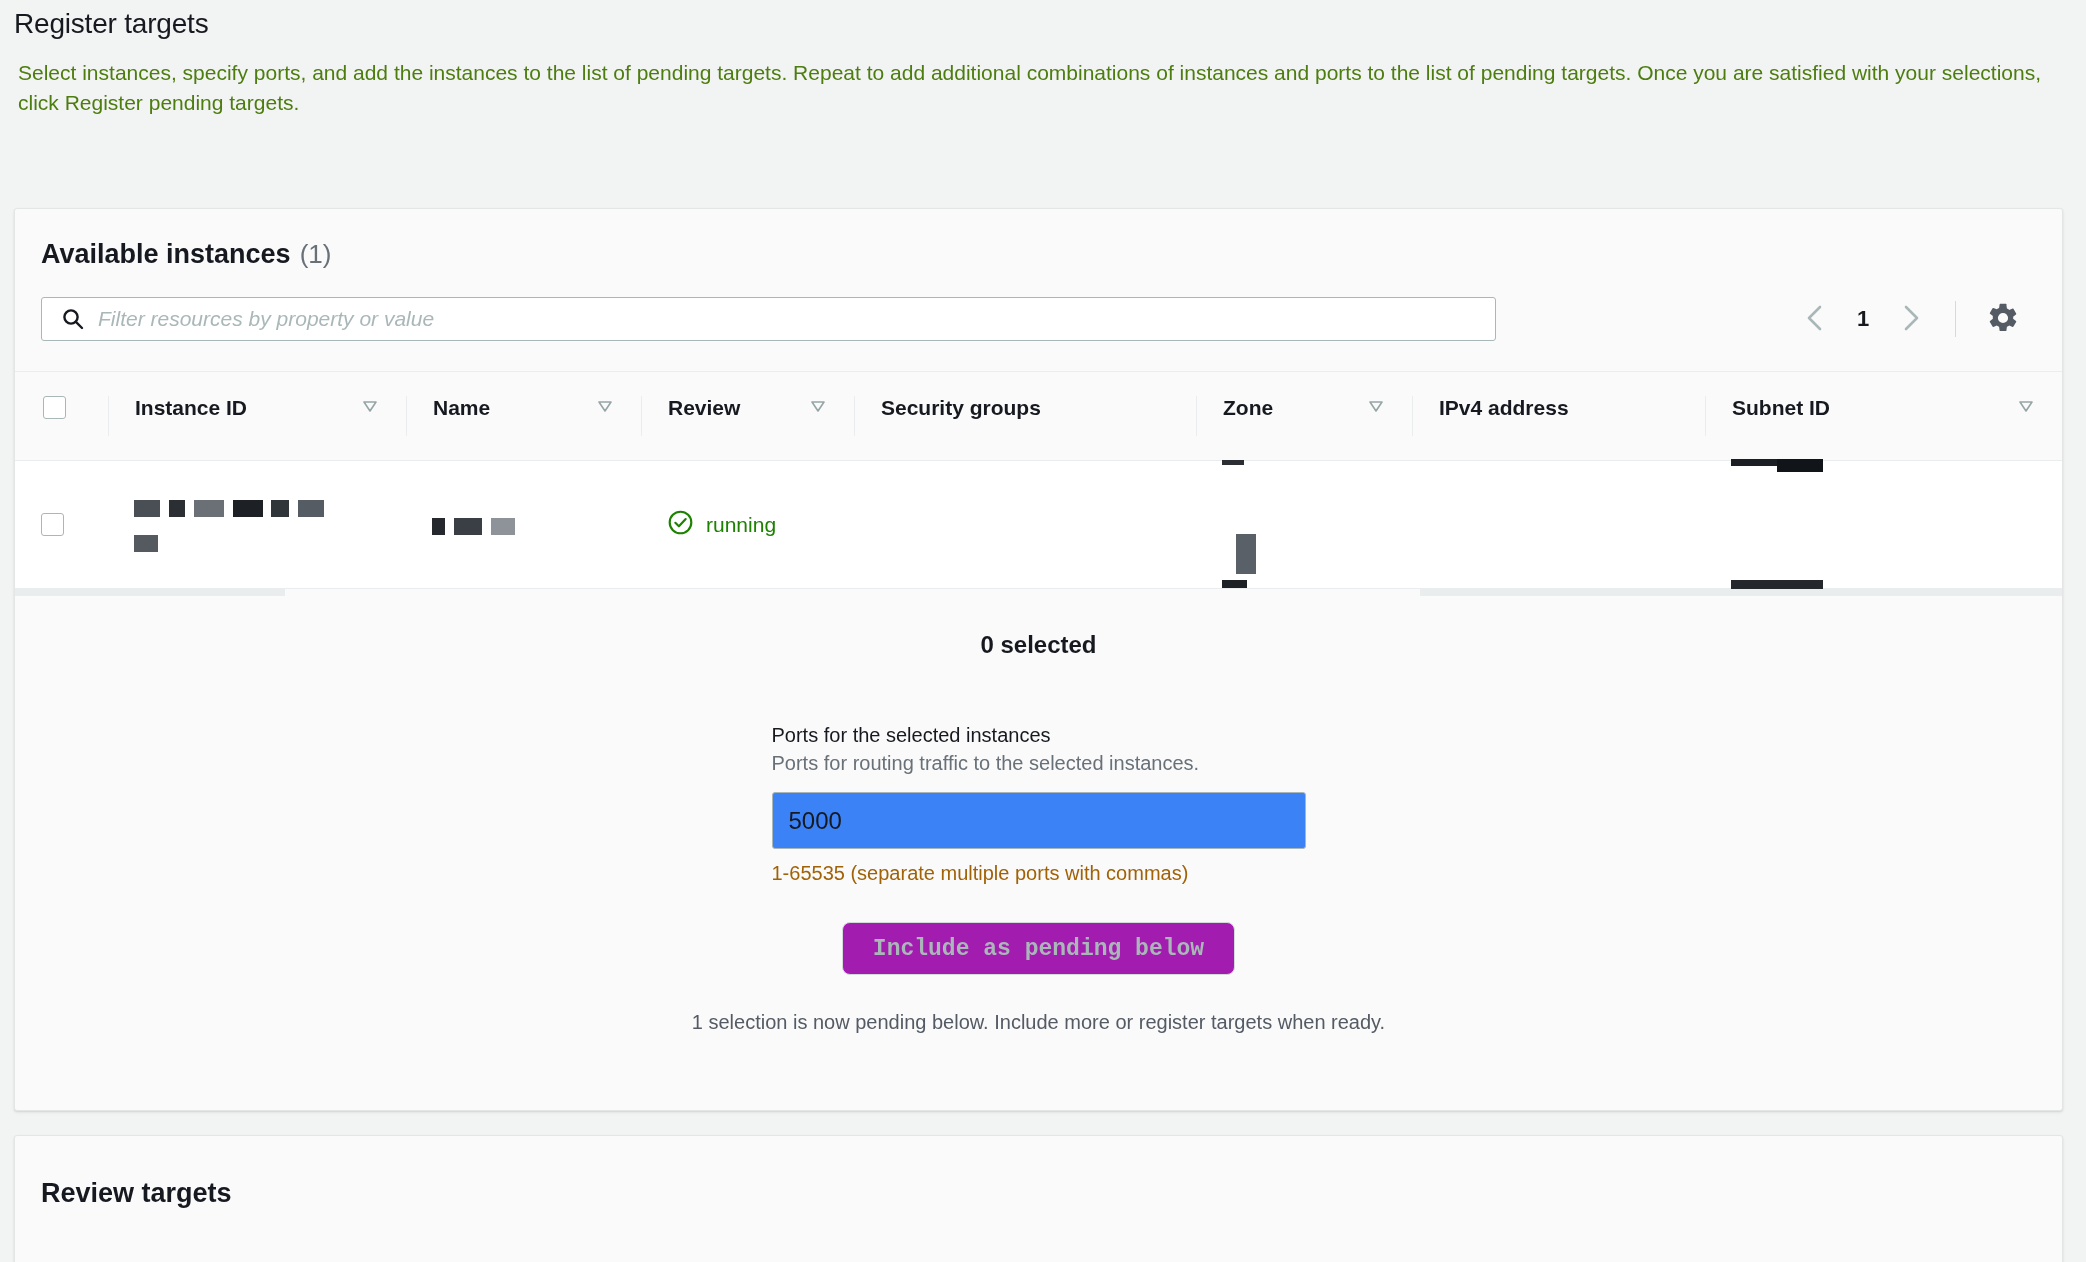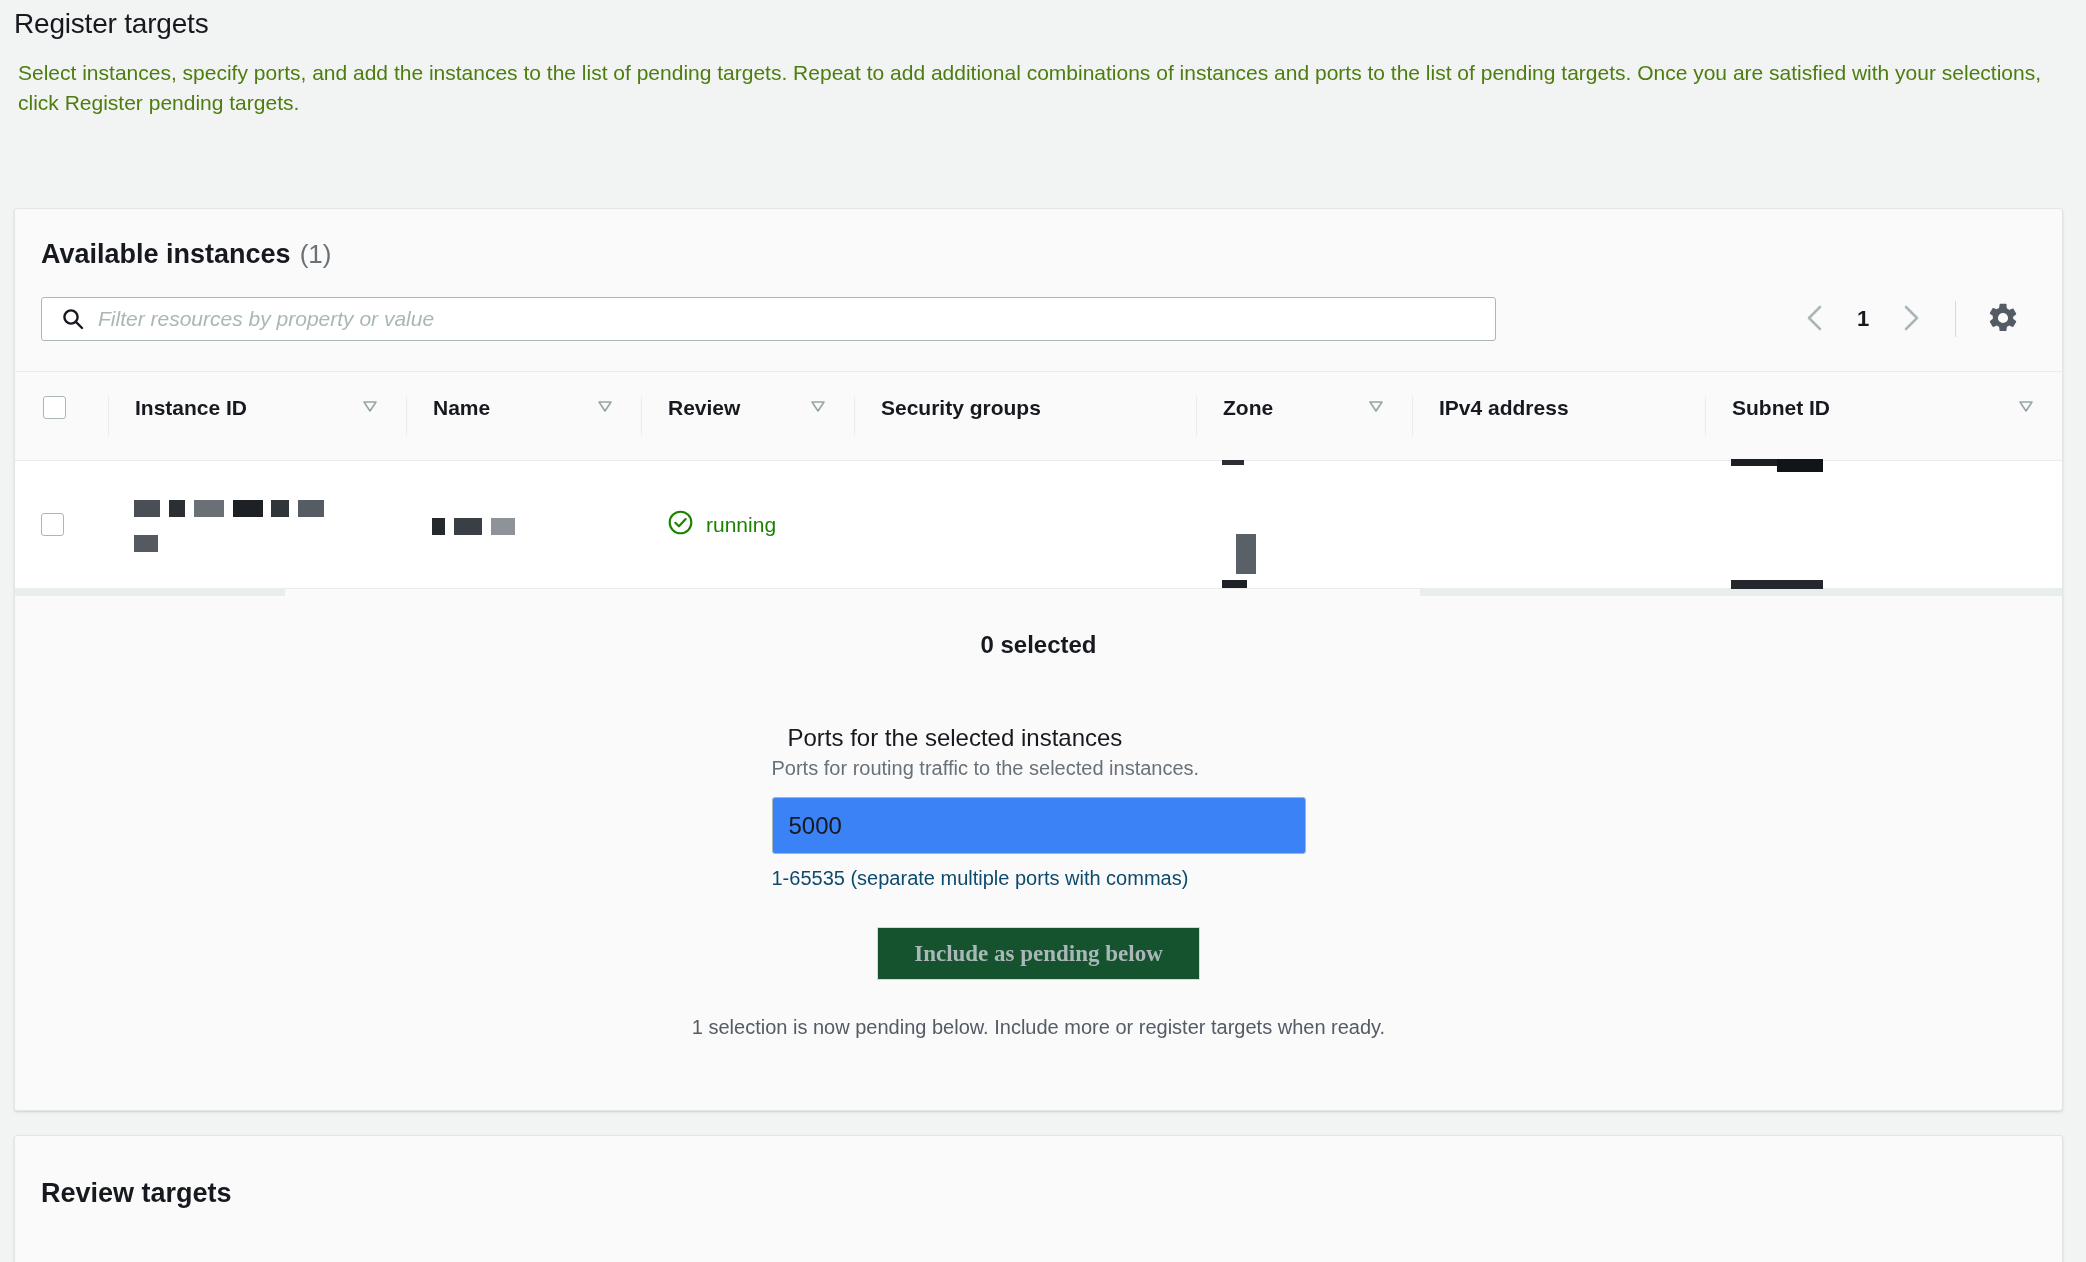--- a/index.html
+++ b/index.html
@@ -234,24 +234,24 @@
     color: #16191f;
     margin: 0 0 64px 0;
   }
   .form-block {
     width: 534px;
     margin: 0 auto;
     text-align: left;
     padding-left: 0px;
   }
   .form-label {
-    font-size: 24px;
+    font-size: 20px;
     font-weight: 400;
     color: #16191f;
-    margin: 0 0 4px 16px;
+    margin: 0 0 4px 0;
     line-height: 1.25;
   }
   .form-hint {
     font-size: 20px;
     color: #687078;
     margin: 0 0 17px 0;
   }
   .port-input {
     width: 100%;
     height: 57px;
@@ -259,36 +259,36 @@
     border-radius: 3px;
     background: #3b82f6;
     font-size: 24px;
     font-family: "Liberation Sans", sans-serif;
     color: #16191f;
     padding: 0 16px;
     outline: none;
   }
   .form-constraint {
     font-size: 20px;
-    color: #0c4a6e;
+    color: #a16207;
     margin: 13px 0 0 0;
   }
   .include-btn {
     display: block;
     margin: 37px auto 0 auto;
     padding: 0 30px;
     height: 53px;
     min-width: 323px;
-    background: #14532d;
+    background: #a21caf;
     border: 1px solid #d5dbdb;
-    border-radius: 1px;
+    border-radius: 8px;
     color: #aab7b8;
     font-size: 23px;
     font-weight: 700;
-    font-family: Liberation Serif, serif;
+    font-family: Liberation Mono, monospace;
     cursor: default;
   }
   .pending-note {
     font-size: 20px;
     color: #545b64;
     text-align: center;
     margin: 36px 0 0 0;
   }
 
   .review-title {

